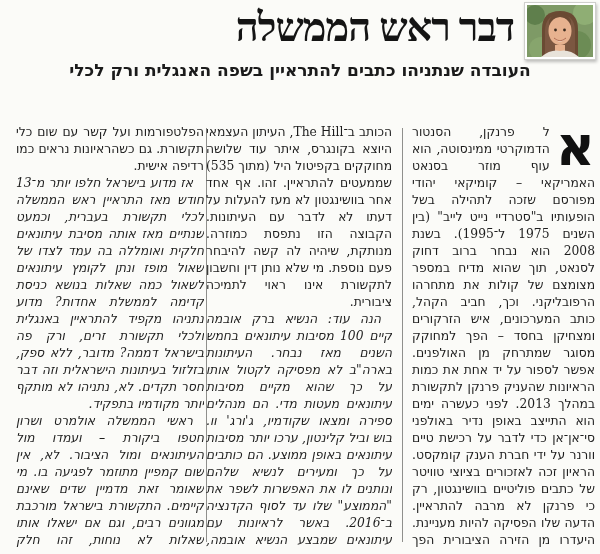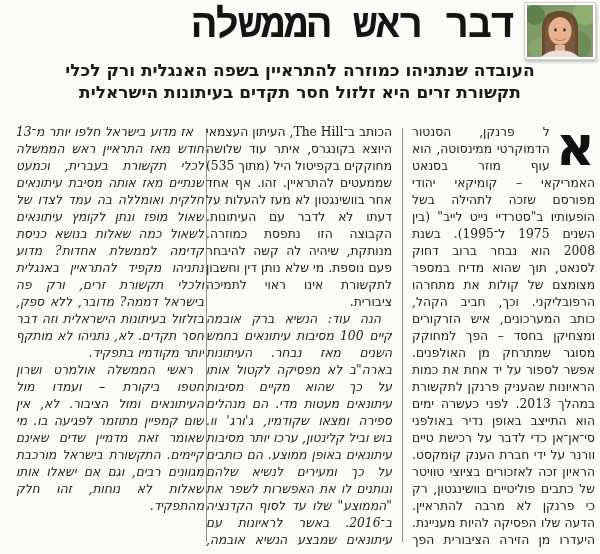--- a/index.html
+++ b/index.html
@@ -5,21 +5,21 @@
   html,body{margin:0;padding:0;}
   .page{
     position:relative;width:600px;height:554px;overflow:hidden;
     background:#fbfbf8;
     font-family:"DejaVu Serif","DejaVu Sans",sans-serif;
     color:#1c1c1c;
   }
   .headline{
     position:absolute;top:4px;right:86px;margin:0;
     direction:rtl;white-space:nowrap;
-    font-family:Liberation Mono, monospace;
+    font-family:Liberation Serif, serif;
     font-size:40px;font-weight:bold;letter-spacing:-1px;color:#141414;
   }
   .photo{
     position:absolute;top:2px;right:4px;width:66px;height:52px;
     background:#fff;padding:2px;border:1px solid #cfcfcc;
     box-shadow:1px 2px 3px rgba(0,0,0,.25);
   }
   .photo svg{display:block;width:66px;height:52px;}
   .subhead{
     position:absolute;top:60px;left:0;right:0;
@@ -68,40 +68,40 @@
       <path d="M27 33 Q33 38 39 33 Q36 36.5 33 36.5 Q30 36.5 27 33 Z" fill="#fff"></path>
       <path d="M27 33 Q33 38.5 39 33" fill="none" stroke="#b06a4e" stroke-width="1"></path>
       <rect x="28" y="40" width="10" height="12" fill="#e7b28f"></rect>
       <path d="M14 52 Q24 44 33 46 Q42 44 52 52 Z" fill="#e8e3da"></path>
     </svg>
   </div>
 
   <h1 class="headline">דבר ראש הממשלה</h1>
 
   <div class="subhead">
-    <div>העובדה שנתניהו כמוזרה להתראיין בשפה האנגלית ורק לכלי</div>
-    <div>תקשורת זרים היא זלזול חסר תקדים בעיתונות הישראלית</div>
+    <div>העובדה שנתניהו כתבים להתראיין בשפה האנגלית ורק לכלי</div>
   </div>
 
   <div class="divider divider-1"></div>
   <div class="divider divider-2"></div>
 
   <div class="col col-right">
     <p class="body-p">
       <span class="dropcap">א</span><span>ל פרנקן, הסנטור הדמוקרטי ממינסוטה, הוא עוף מוזר בסנאט האמריקאי – קומיקאי יהודי מפורסם שזכה לתהילה בשל הופעותיו ב"סטרדיי נייט לייב" (בין השנים 1975 ל־1995). בשנת 2008 הוא נבחר ברוב דחוק לסנאט, תוך שהוא מדיח במספר מצומצם של קולות את מתחרהו הרפובליקני. וכך, חביב הקהל, כותב המערכונים, איש הזרקורים ומצחיקן בחסד – הפך למחוקק מסוגר שמתרחק מן האולפנים. אפשר לספור על יד אחת את כמות הראיונות שהעניק פרנקן לתקשורת במהלך 2013. לפני כעשרה ימים הוא התייצב באופן נדיר באולפני סי־אן־אן כדי לדבר על רכישת טיים וורנר על ידי חברת הענק קומקסט. הראיון זכה לאזכורים בציוצי טוויטר של כתבים פוליטיים בוושינגטון, רק כי פרנקן לא מרבה להתראיין. הדעה שלו הפסיקה להיות מעניינת. היעדרו מן הזירה הציבורית הפך לסיפור עצמו.</span>
     </p>
 
   </div>
 
   <div class="col col-middle">
     <p class="body-p">הכותב ב־The Hill, העיתון העצמאי היוצא בקונגרס, איתר עוד שלושה מחוקקים בקפיטול היל (מתוך 535) שממעטים להתראיין. זהו. אף אחד אחר בוושינגטון לא מעז להעלות על דעתו לא לדבר עם העיתונות. הקבוצה הזו נתפסת כמוזרה. מנותקת, שיהיה לה קשה להיבחר פעם נוספת. מי שלא נותן דין וחשבון לתקשורת אינו ראוי לתמיכה ציבורית.</p>
     <p class="body-p indent">הנה עוד: הנשיא ברק אובמה קיים 100 מסיבות עיתונאים בחמש השנים מאז נבחר. העיתונות בארה"ב לא מפסיקה לקטול אותו על כך שהוא מקיים מסיבות עיתונאים מעטות מדי. הם מנהלים ספירה ומצאו שקודמיו, ג'ורג' וו. בוש וביל קלינטון, ערכו יותר מסיבות עיתונאים באופן ממוצע. הם כותבים על כך ומעירים לנשיא שלהם ונותנים לו את האפשרות לשפר את "הממוצע" שלו עד לסוף הקדנציה ב־2016. באשר לראיונות עם עיתונאים שמבצע הנשיא אובמה, כולל אפילו העוינים ביותר מרשת פוקס ניוז, אין צורך להרחיב את הדיבור. הוא לא מוותר על</p>
   </div>
 
   <div class="col col-left">
+    <p class="body-p">הפלטפורמות ועל קשר עם שום כלי תקשורת. גם כשהראיונות נראים כמו רדיפה אישית.</p>
     <p class="body-p indent">אז מדוע בישראל חלפו יותר מ־13 חודש מאז התראיין ראש הממשלה לכלי תקשורת בעברית, וכמעט שנתיים מאז אותה מסיבת עיתונאים חלקית ואומללה בה עמד לצדו של שאול מופז ונתן לקומץ עיתונאים לשאול כמה שאלות בנושא כניסת קדימה לממשלת אחדות? מדוע נתניהו מקפיד להתראיין באנגלית ולכלי תקשורת זרים, ורק פה בישראל דממה? מדובר, ללא ספק, בזלזול בעיתונות הישראלית וזה דבר חסר תקדים. לא, נתניהו לא מותקף יותר מקודמיו בתפקיד.</p>
     <p class="body-p indent">
       <span>ראשי הממשלה אולמרט ושרון חטפו ביקורת – ועמדו מול העיתונאים ומול הציבור. לא, אין שום קמפיין מתוזמר לפגיעה בו. מי שאומר זאת מדמיין שדים שאינם קיימים. התקשורת בישראל מורכבת מגוונים רבים, וגם אם ישאלו אותו שאלות לא נוחות, זהו חלק מהתפקיד.</span>
       
     </p>
 
   </div>
 
 </div>
 

